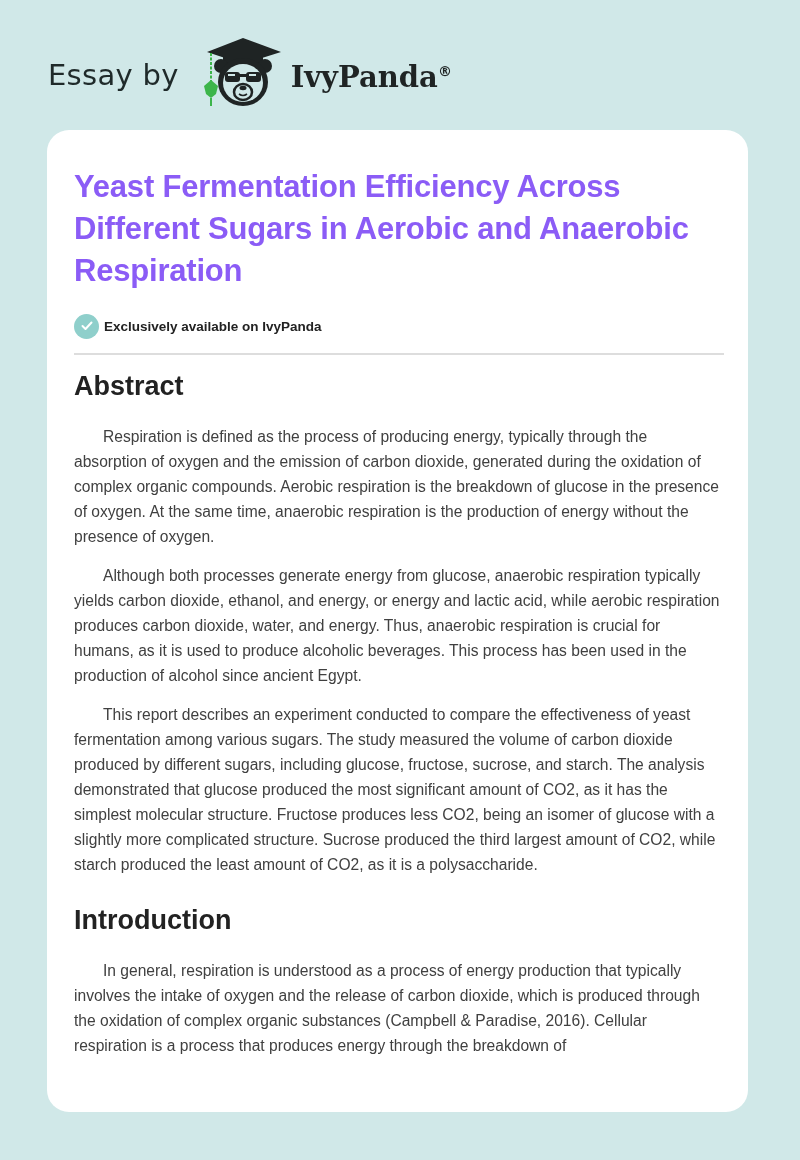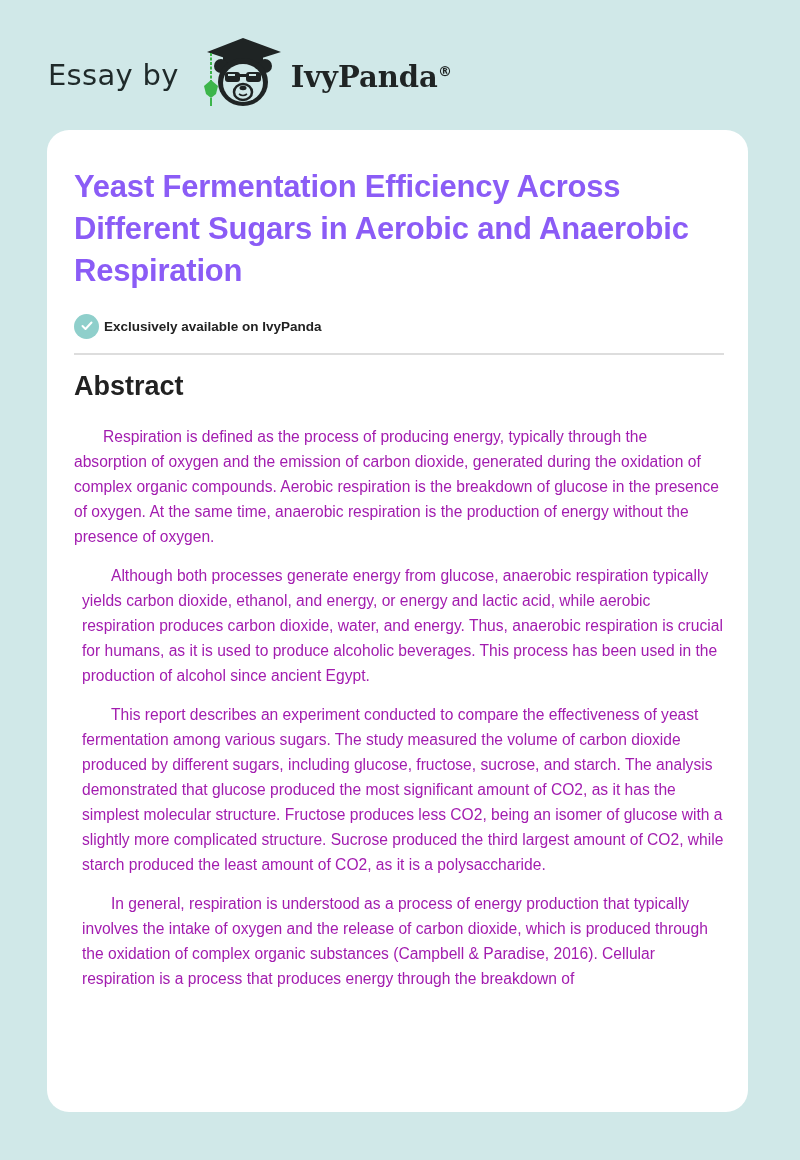--- a/index.html
+++ b/index.html
@@ -117,27 +117,26 @@
     }
     .h-abstract {
       margin-top: 14px;
     }
     .h-intro {
       margin-top: 26px;
     }
     .para {
       font-size: 15.6px;
       line-height: 25px;
-      color: #a21caf;
+      color: #404040;
       margin: 0;
       text-indent: 29px;
     }
     .para + .para {
       margin-top: 14px;
-      margin-left: 8px;
     }
     .first-para {
       margin-top: 21px;
     }
   </style>
 </head>
 <body>
 
 <div class="header">
   <div class="brand">
@@ -185,15 +184,16 @@
       <span class="badge-text">Exclusively available on IvyPanda</span>
     </div>
 
     <div class="divider"></div>
 
     <h2 class="section-heading h-abstract">Abstract</h2>
     <p class="para first-para">Respiration is defined as the process of producing energy, typically through the absorption of oxygen and the emission of carbon dioxide, generated during the oxidation of complex organic compounds. Aerobic respiration is the breakdown of glucose in the presence of oxygen. At the same time, anaerobic respiration is the production of energy without the presence of oxygen.</p>
     <p class="para">Although both processes generate energy from glucose, anaerobic respiration typically yields carbon dioxide, ethanol, and energy, or energy and lactic acid, while aerobic respiration produces carbon dioxide, water, and energy. Thus, anaerobic respiration is crucial for humans, as it is used to produce alcoholic beverages. This process has been used in the production of alcohol since ancient Egypt.</p>
     <p class="para">This report describes an experiment conducted to compare the effectiveness of yeast fermentation among various sugars. The study measured the volume of carbon dioxide produced by different sugars, including glucose, fructose, sucrose, and starch. The analysis demonstrated that glucose produced the most significant amount of CO2, as it has the simplest molecular structure. Fructose produces less CO2, being an isomer of glucose with a slightly more complicated structure. Sucrose produced the third largest amount of CO2, while starch produced the least amount of CO2, as it is a polysaccharide.</p>
 
+    <h2 class="section-heading h-intro">Introduction</h2>
     <p class="para first-para">In general, respiration is understood as a process of energy production that typically involves the intake of oxygen and the release of carbon dioxide, which is produced through the oxidation of complex organic substances (Campbell &amp; Paradise, 2016). Cellular respiration is a process that produces energy through the breakdown of</p>
   </div>
 </div>
 
 </body></html>

